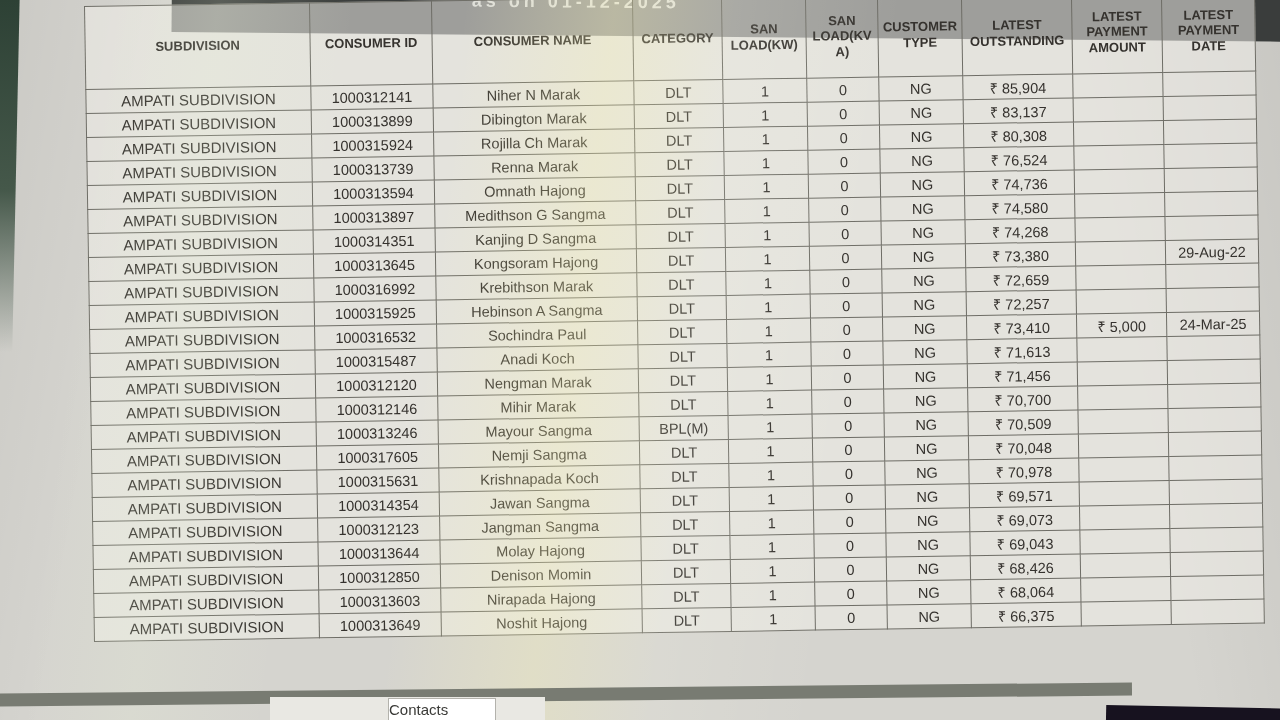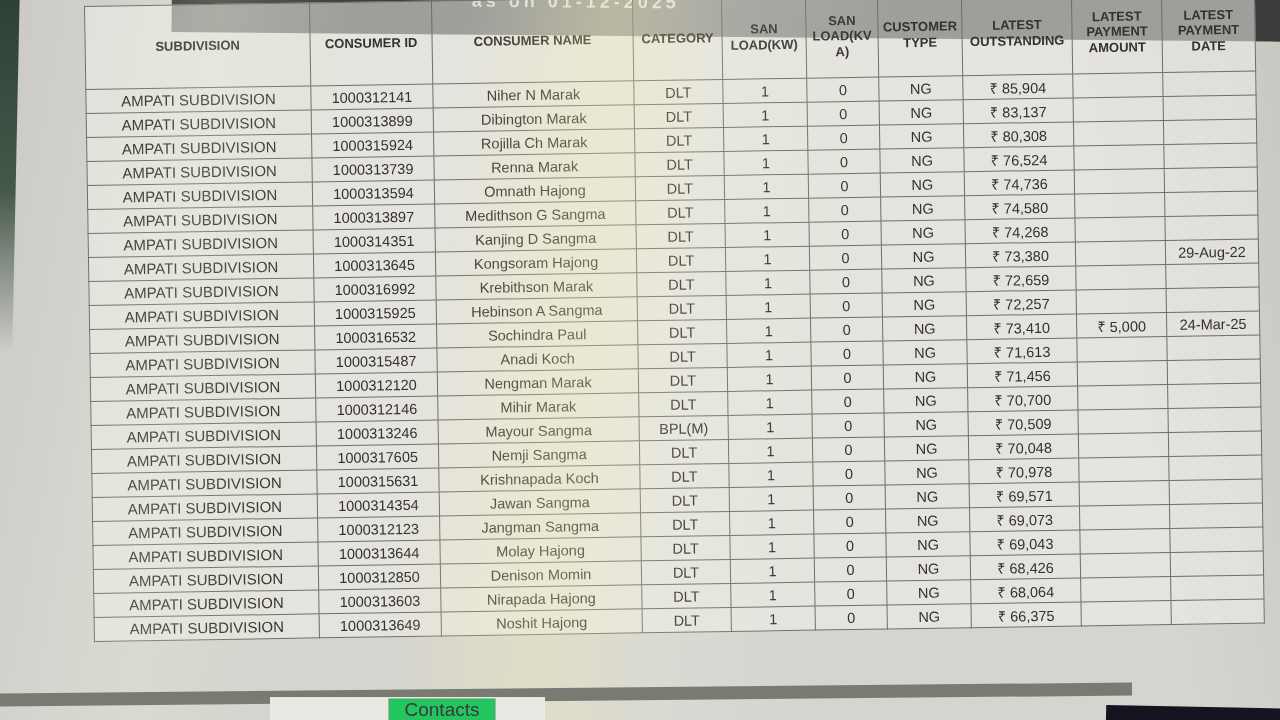--- a/index.html
+++ b/index.html
@@ -68,23 +68,23 @@
     background:#787b72;transform:rotate(-0.55deg);
   }
   
   .tab-shelf{
     position:absolute;left:270px;top:697px;width:275px;height:23px;
     background:#e9e8e3;
   }
   
   .contacts-tab{
     position:absolute;left:388px;top:698px;width:106px;height:21px;
-    background:#22c55e;border:1px solid #b3b2ac;
-    display:flex;align-items:center;justify-content:center;
-    font-size:19px;color:#3a3a37;
+    background:#ffffff;border:1px solid #b3b2ac;
+    display:flex;align-items:center;justify-content:flex-start;
+    font-size:15px;color:#3a3a37;
   }
   
   .corner-dark{
     position:absolute;left:1106px;top:707px;width:200px;height:24px;
     background:#17121f;transform:rotate(1.1deg);
   }
 </style>
 </head>
 <body>
 

